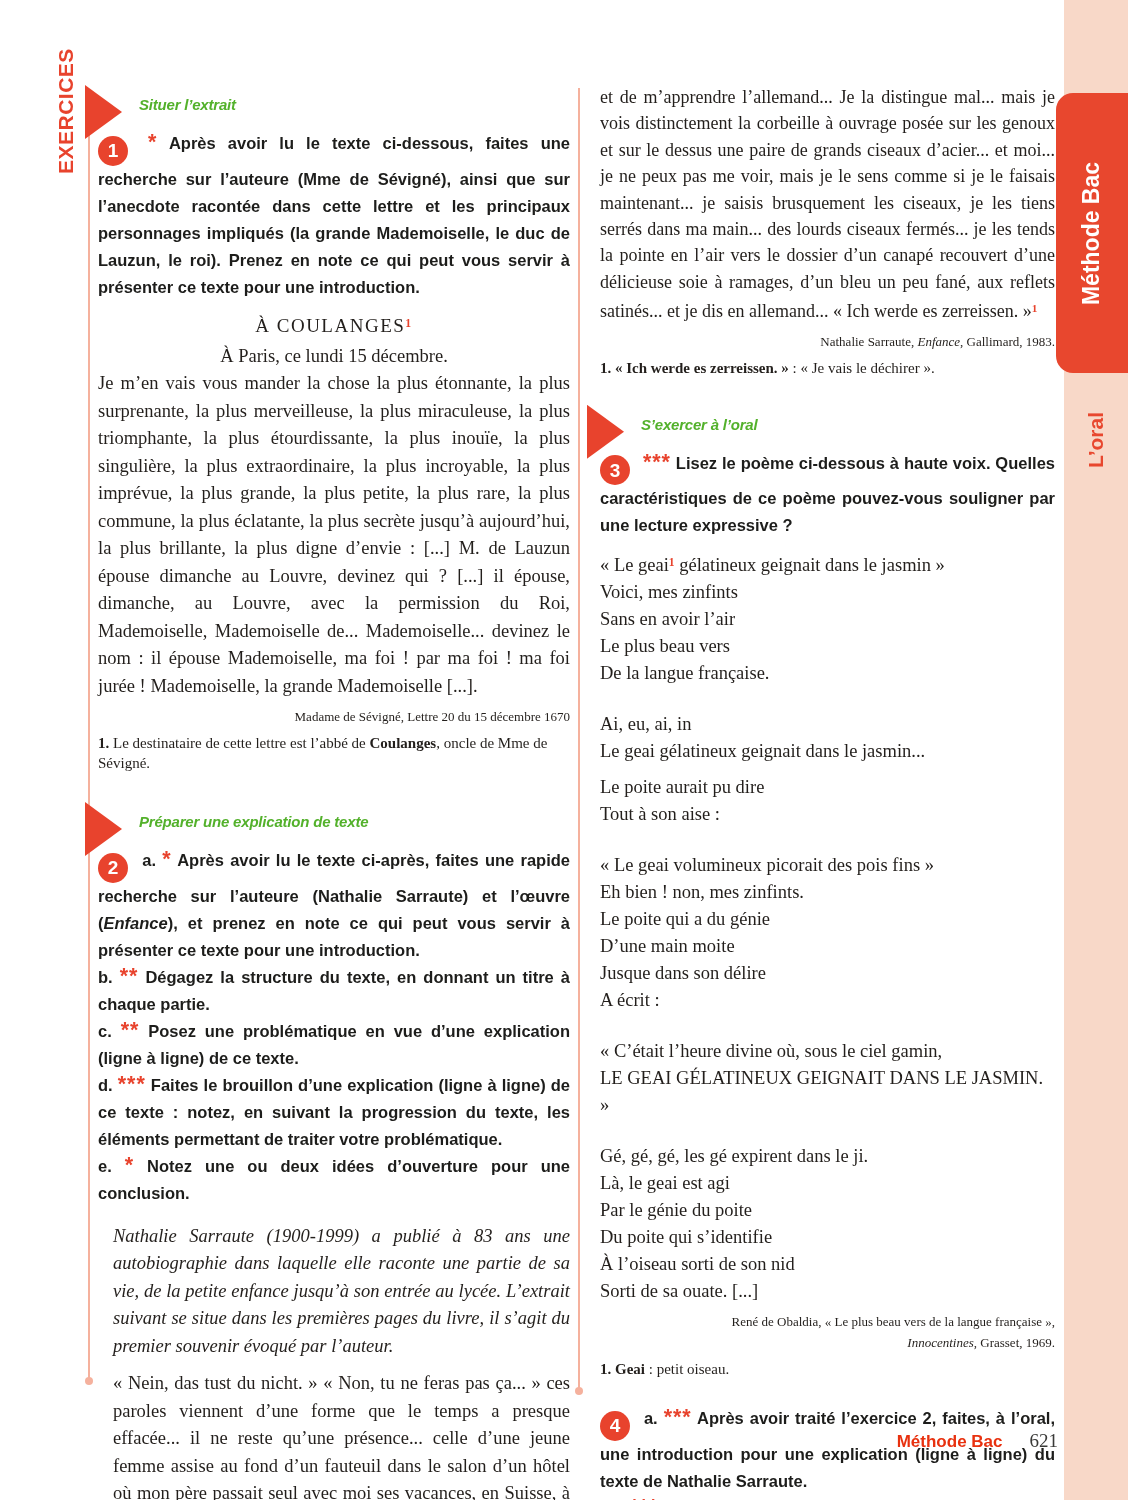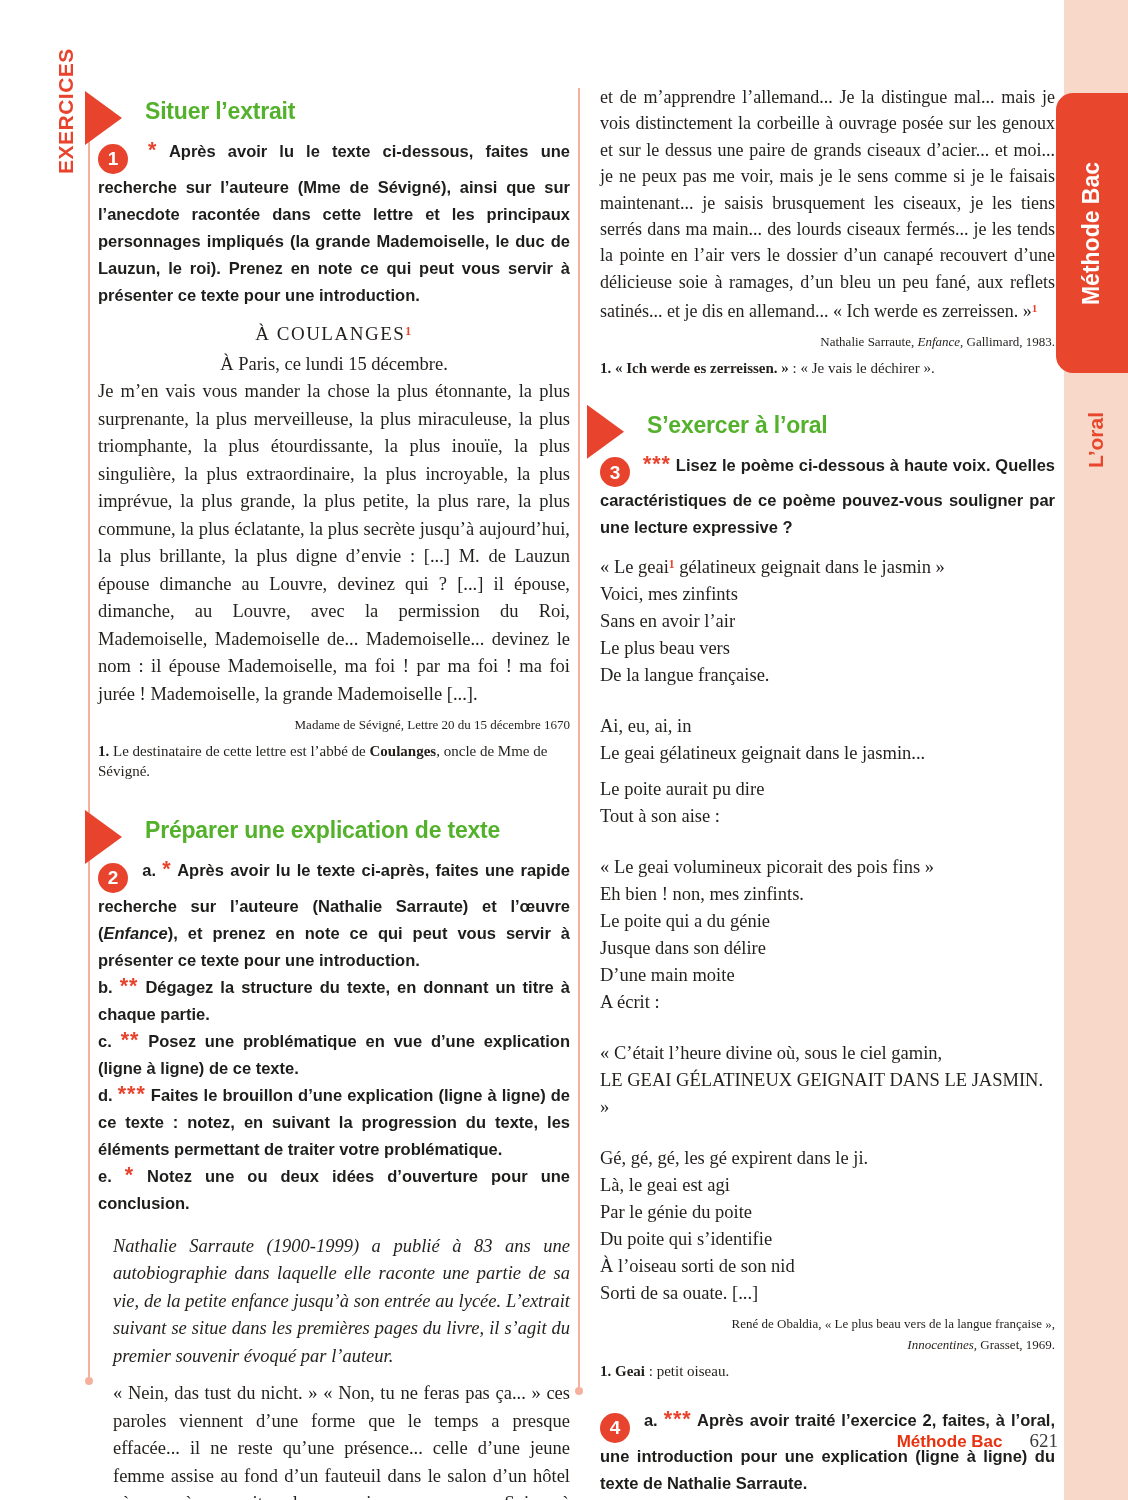--- a/index.html
+++ b/index.html
@@ -34,21 +34,21 @@
   
   .col{position:absolute;top:84px;z-index:1;}
   #col-left{left:98px;width:472px;}
   #col-right{left:600px;width:455px;}
   
   .sec{position:relative;padding-left:33px;margin:0 0 12px 0;}
   .sec .tri{
     position:absolute;left:-13px;top:-7px;width:37px;height:54px;background:#e8432d;
     clip-path:polygon(0 0,100% 50%,0 100%);
   }
-  .sec h2{margin:14px;font-size:23px;line-height:26px;color:#53b12b;letter-spacing:-.2px;}
+  .sec h2{margin:8px;font-size:15px;line-height:26px;color:#53b12b;letter-spacing:-.2px;font-style:italic;}
   
   .instr{font-weight:bold;font-size:16.5px;line-height:27px;text-align:justify;margin:0;}
   .badge{
     display:inline-flex;width:30px;height:30px;border-radius:50%;background:#e8432d;color:#fff;
     align-items:center;justify-content:center;font-size:19px;font-weight:bold;
     vertical-align:-8px;margin-right:8px;
   }
   .stars{color:#e8432d;font-size:1.3em;line-height:0;letter-spacing:1px;}
   
   .serif{font-family:"Liberation Serif",serif;color:#231f1c;}
@@ -171,22 +171,22 @@
       <div class="line">Le geai gélatineux geignait dans le jasmin...</div>
     </div>
     <div class="stanza">
       <div class="line">Le poite aurait pu dire</div>
       <div class="line">Tout à son aise :</div>
     </div>
     <div class="stanza">
       <div class="line">« Le geai volumineux picorait des pois fins »</div>
       <div class="line">Eh bien ! non, mes zinfints.</div>
       <div class="line">Le poite qui a du génie</div>
+      <div class="line">D’une main moite</div>
       <div class="line">Jusque dans son délire</div>
-      <div class="line">D’une main moite</div>
       <div class="line">A écrit :</div>
     </div>
     <div class="stanza">
       <div class="line">« C’était l’heure divine où, sous le ciel gamin,</div>
       <div class="line">LE GEAI GÉLATINEUX GEIGNAIT DANS LE JASMIN. »</div>
     </div>
     <div class="stanza" style="margin-bottom:0;">
       <div class="line">Gé, gé, gé, les gé expirent dans le ji.</div>
       <div class="line">Là, le geai est agi</div>
       <div class="line">Par le génie du poite</div>

